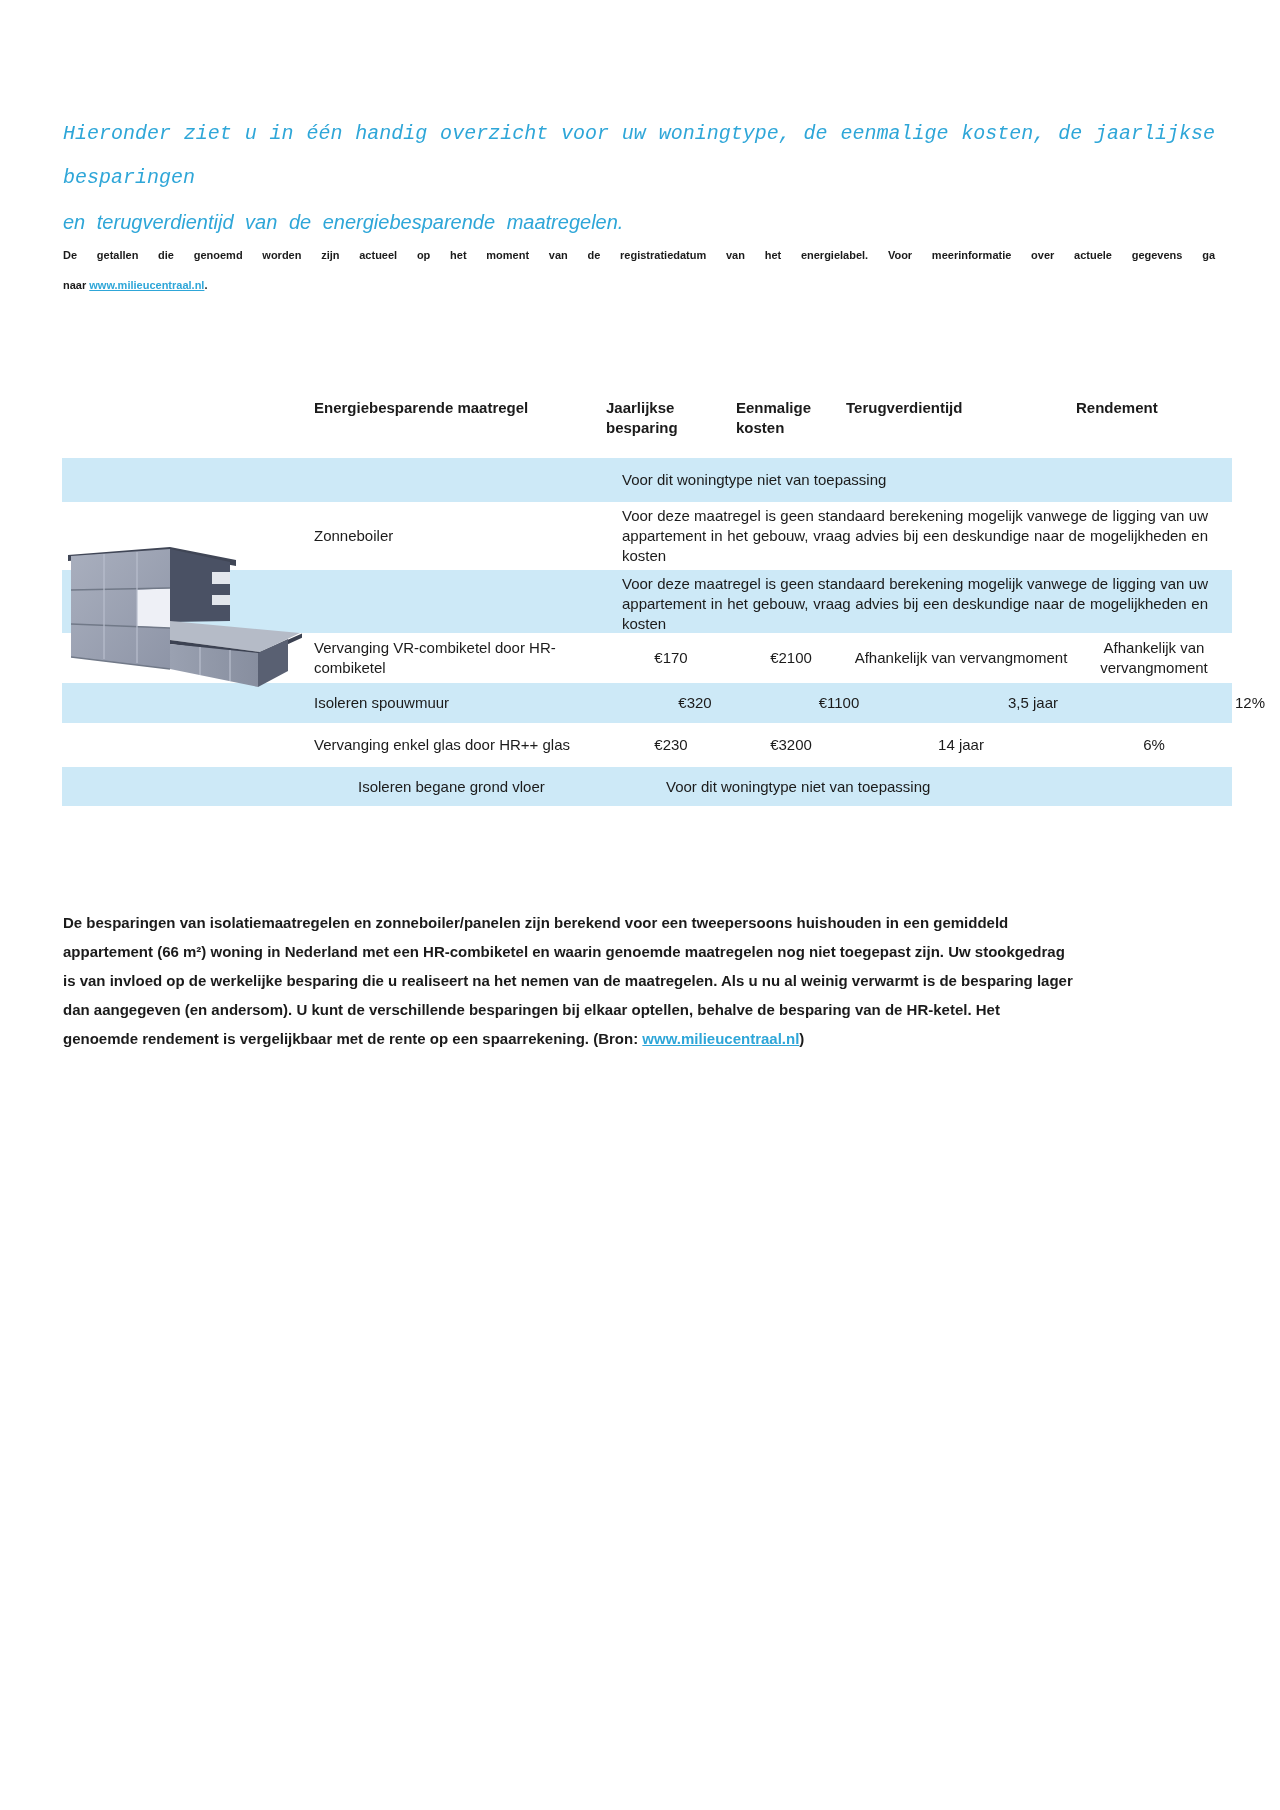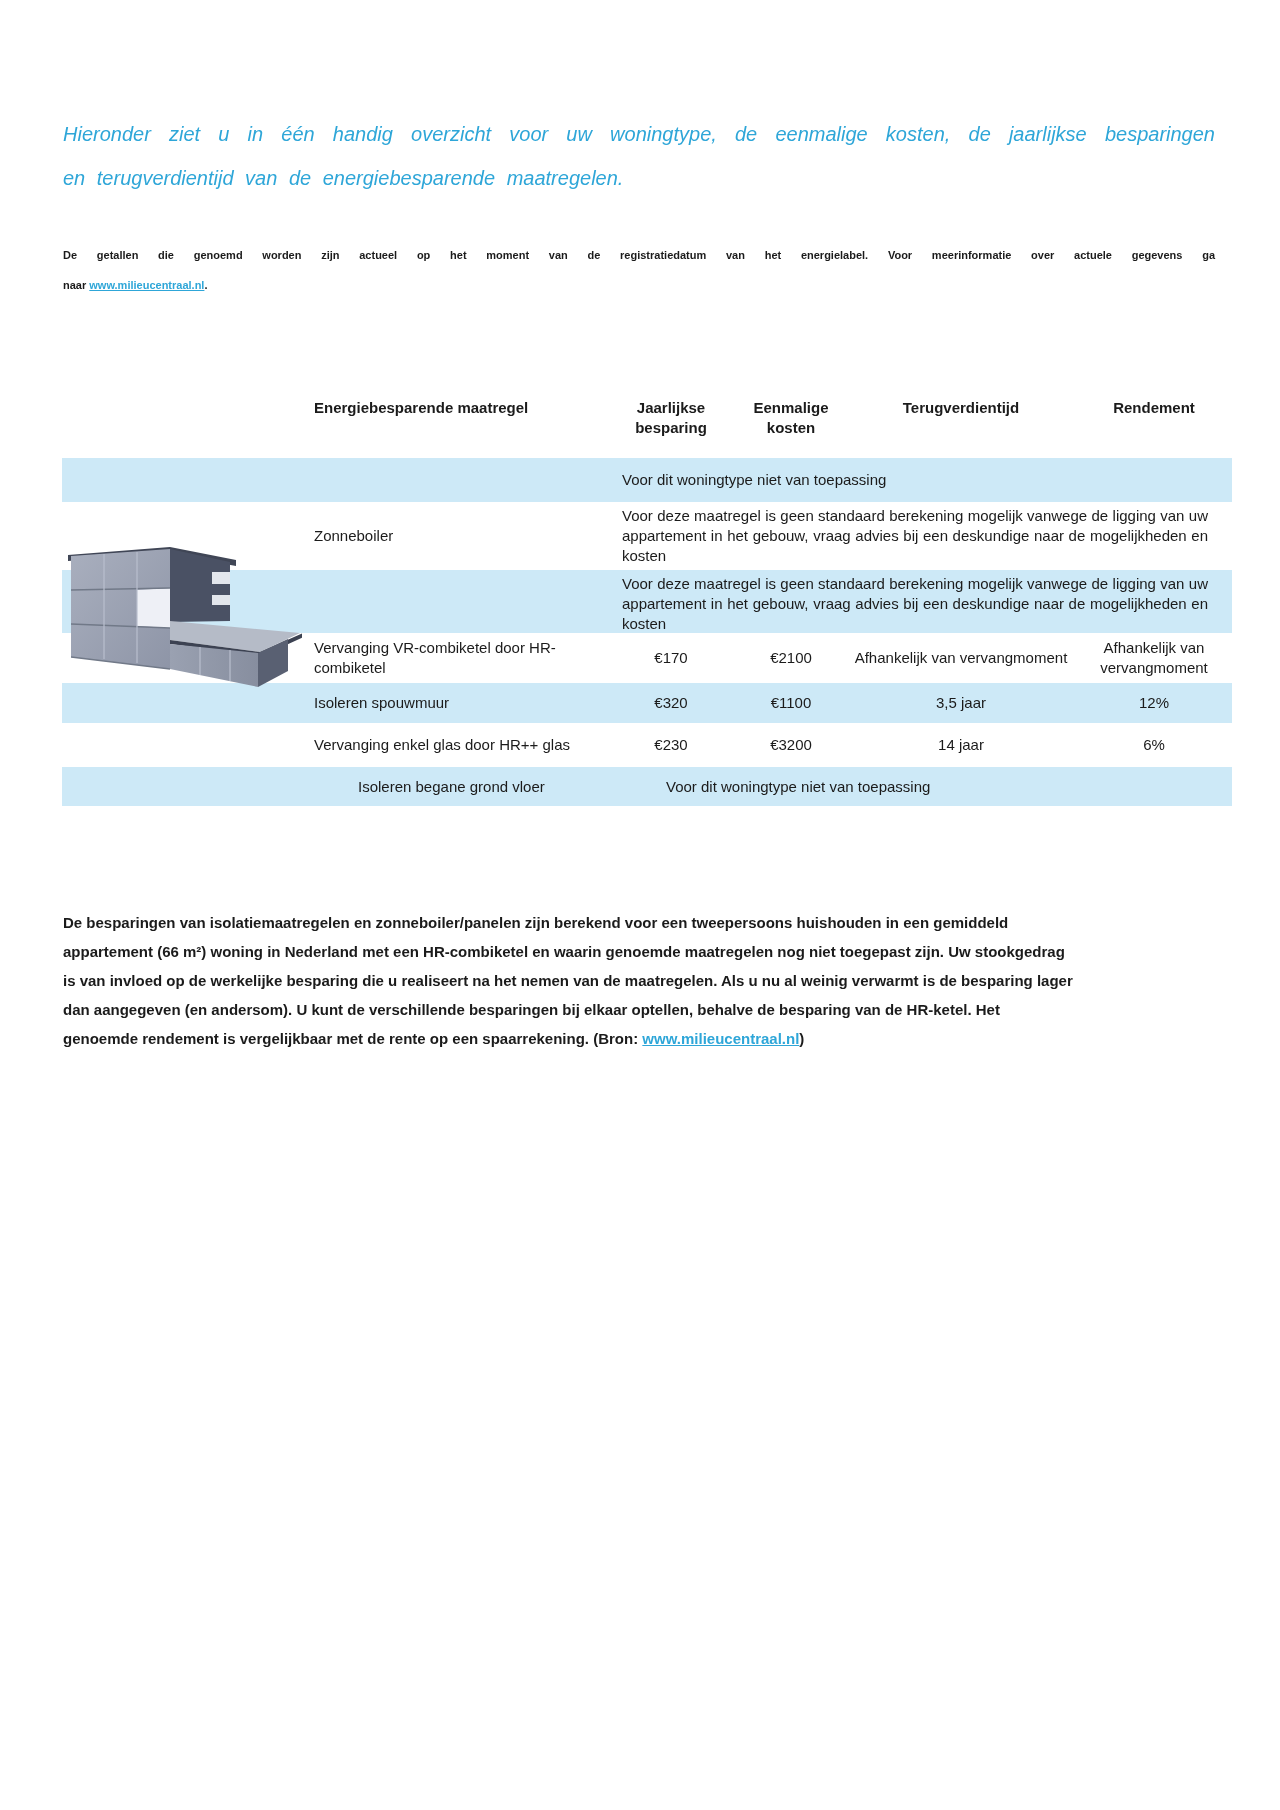--- a/index.html
+++ b/index.html
@@ -9,55 +9,55 @@
     font-family:"Liberation Sans", sans-serif;
     color:var(--text,#1b1b1b);
     -webkit-font-smoothing:antialiased;
   }
   
   .heading {
     position:absolute; left:63px; top:112px; width:1152px;
     font-size:20px; line-height:44px; font-style:italic;
     color:var(--accent,#2ea6d8); font-weight:400;
   }
-  .heading .l1 { text-align:justify; text-align-last:justify; }
+  .heading .l1 { text-align:justify; text-align-last:justify;font-family:Liberation Mono, monospace; }
   .heading .l2 { word-spacing:6px; }
   
   .intro {
     position:absolute; left:63px; top:240px; width:1152px;
     font-size:11px; line-height:30px; font-weight:bold;
   }
   .intro .l1 { text-align:justify; text-align-last:justify; }
   a.cyanlink {
     color:var(--accent,#2ea6d8); text-decoration:underline; cursor:pointer;margin-top:24px;
   }
   
   .table {
     position:absolute; left:62px; top:398px; width:1170px;
     font-size:15px; line-height:20px;
   }
   .t-head, .t-row {
     display:grid;
     grid-template-columns:544px 130px 110px 230px 156px;
   }
   .t-head { height:60px; align-items:start; font-weight:bold; }
-  .t-head .h { text-align:center; }
+  .t-head .h { text-align:left; }
   .t-head .h-measure { text-align:left; padding-left:252px; }
   .t-row { align-items:center; }
   .t-row.hl { background:var(--hl,#cde9f7); }
   .cell { display:flex; align-items:center; }
   .cell.measure { padding-left:252px; padding-right:10px; }
   .cell.message { grid-column:2 / 6; padding:4px 24px 4px 16px; display:block; }
   .cell.message.just { text-align:justify; }
   .cell.val { justify-content:center; text-align:center; padding:0 4px; }
   .t-row:nth-child(1){ height:44px; }
   .t-row:nth-child(2){ height:68px; }
   .t-row:nth-child(3){ height:63px; }
   .t-row:nth-child(4){ height:50px; }
-  .t-row:nth-child(5){ height:40px; }
+  .t-row:nth-child(5){ height:40px;gap:24px; }
   .t-row:nth-child(6){ height:44px; }
   .t-row:nth-child(7){ height:39px;padding-left:44px; }
   
   .house { position:absolute; left:62px; top:545px; width:240px; height:158px; }
   
   .footer {
     position:absolute; left:63px; top:908px; width:1010px;
     font-size:15px; line-height:29px;font-weight:bold;
   }
 </style>

